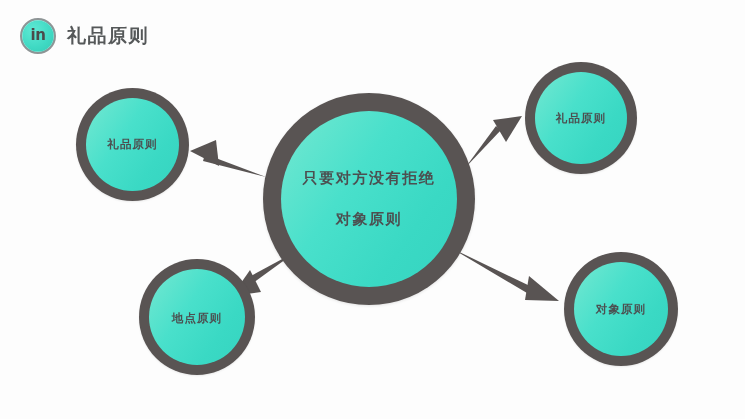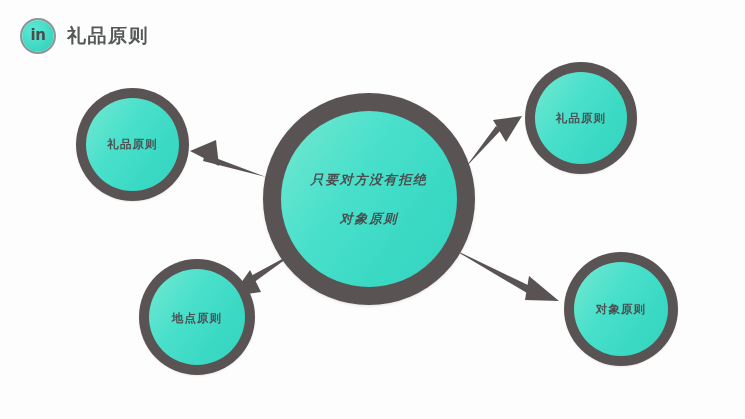--- a/index.html
+++ b/index.html
@@ -104,24 +104,23 @@
   
   #bubble-center {
     left: 263px;
     top: 93px;
     width: 212px;
     height: 212px;
     padding: 18px;
     box-shadow: 0 1px 3px rgba(0,0,0,0.10);
   }
   #bubble-center .label {
-    font-size: 13px;
+    font-size: 15px;
     letter-spacing: 1.6px;
     line-height: 1;
-    font-style: italic;
   }
   #bubble-center .label.line1 { margin-bottom: 26px; }
 
   
   .satellite { padding: 10px; box-shadow: 0 1px 2px rgba(0,0,0,0.08); }
   .satellite .label {
     font-size: 11.5px;
     letter-spacing: 1.1px;
   }
 

